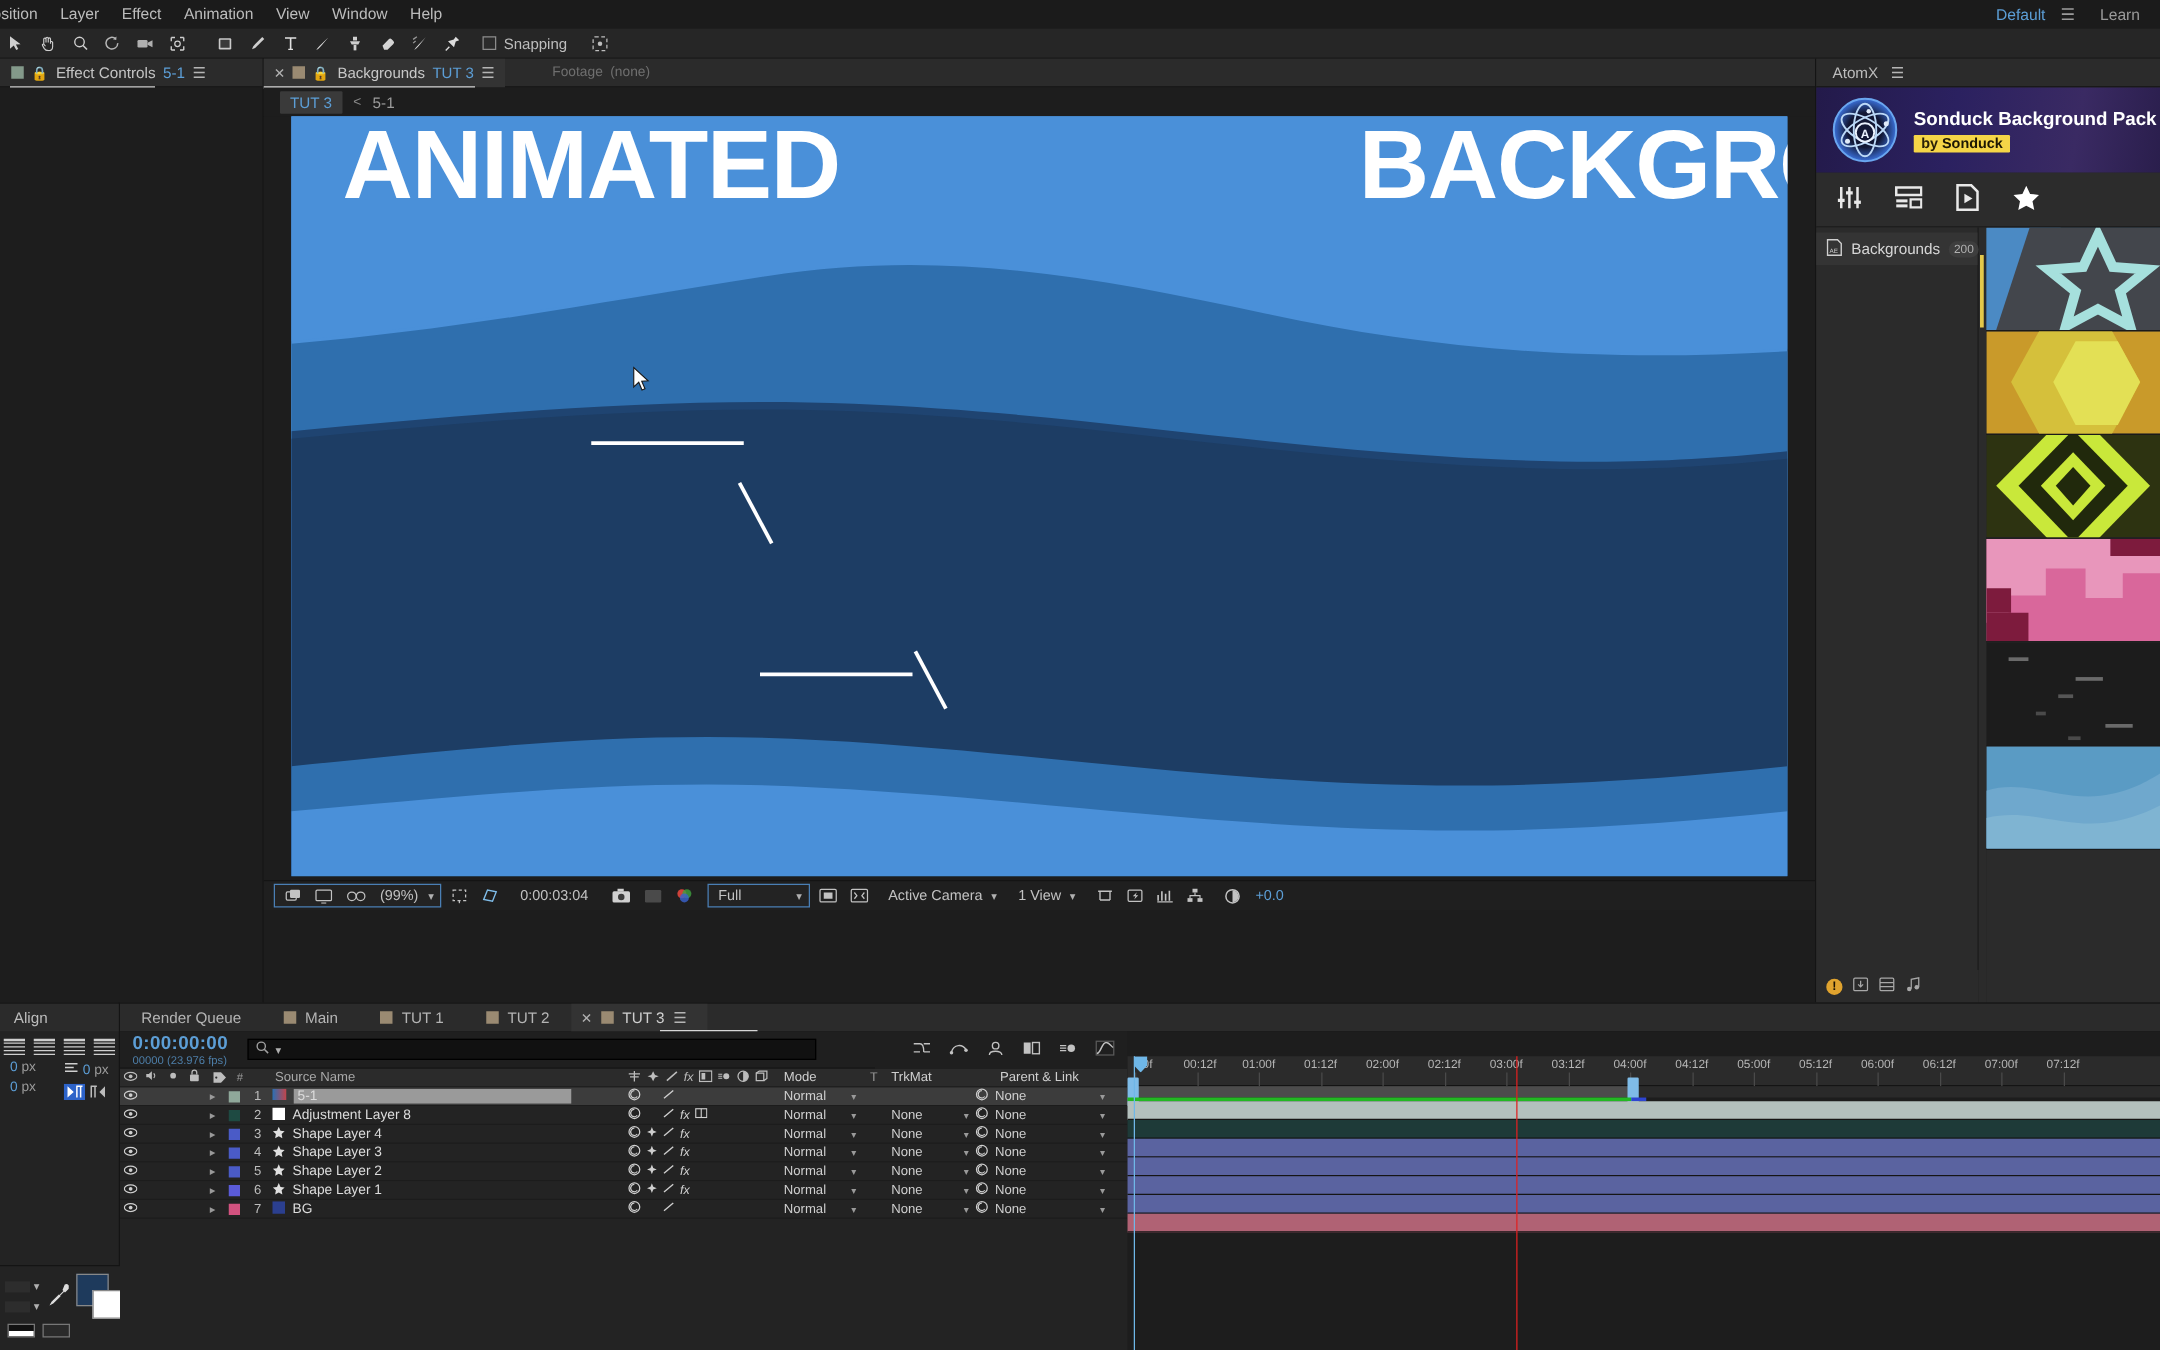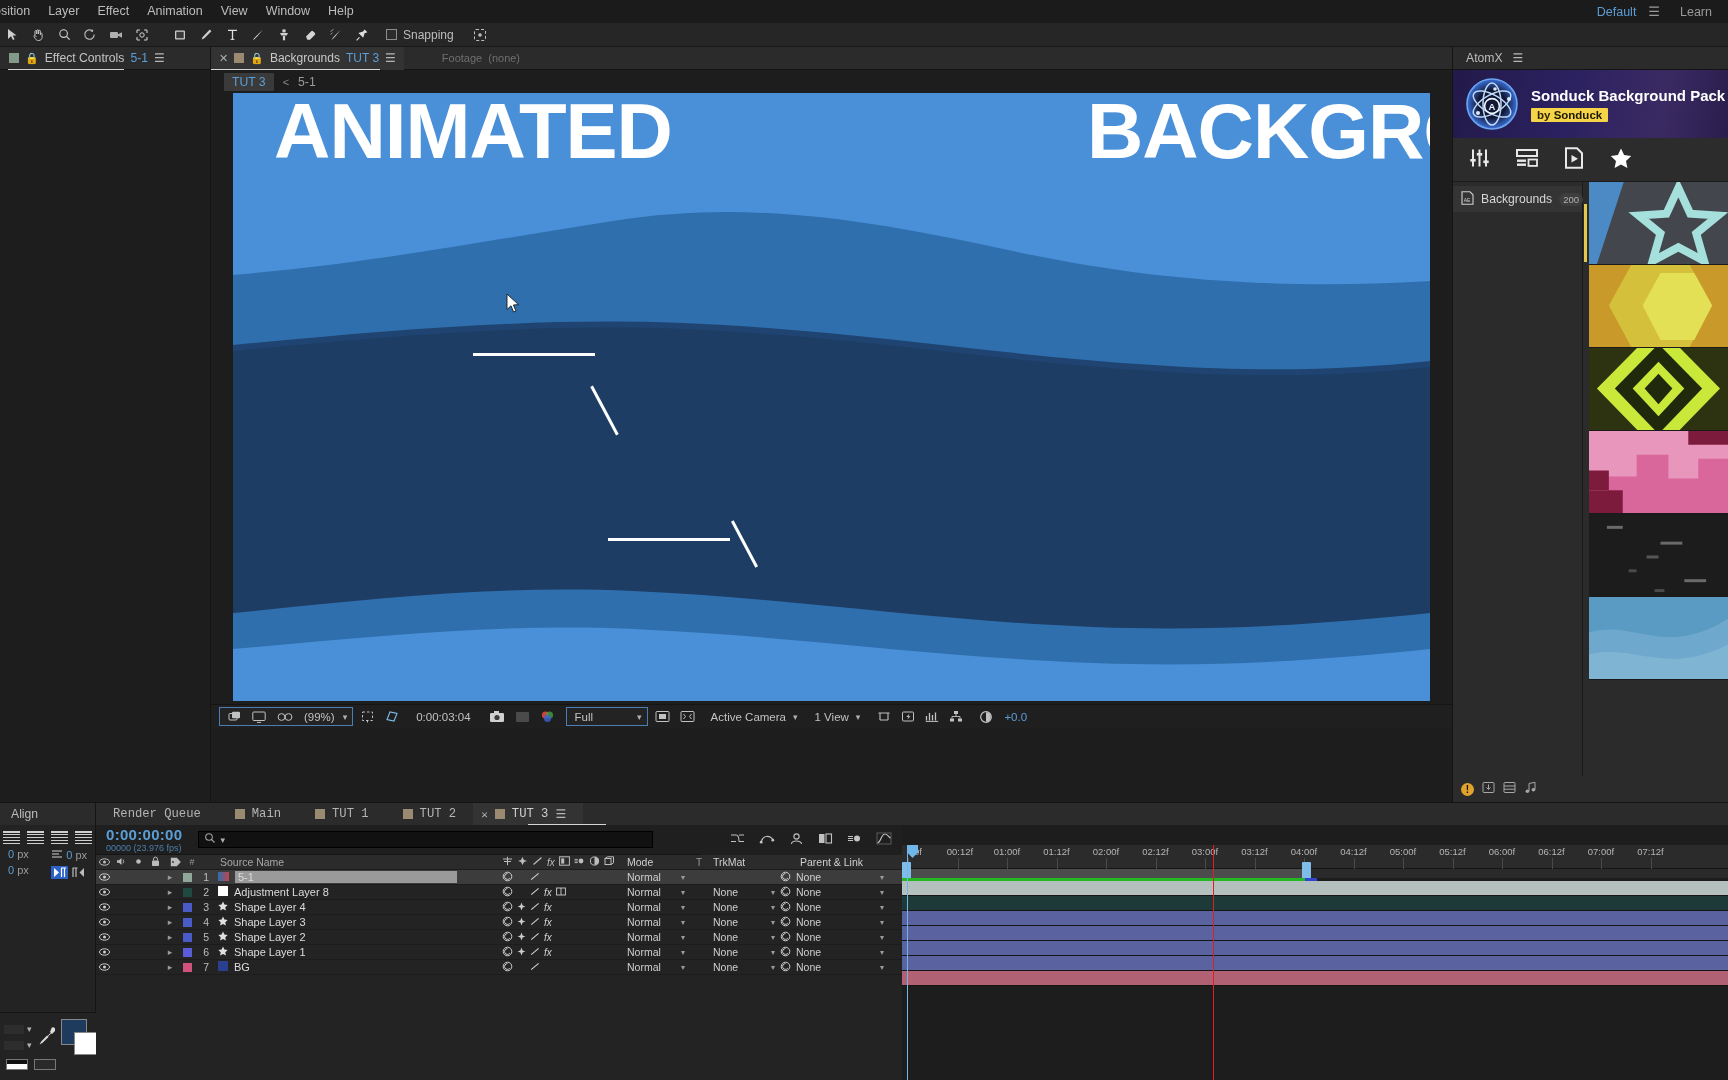--- a/index.html
+++ b/index.html
@@ -159,21 +159,21 @@
   .num-row{ display:flex; align-items:center; gap:3px; font-size:11px; padding:4px 4px 0 4px;}
   .num-blue{ color:#5c9ed6;}
   .num-unit{ color:#9a9a9a;}
   .color-well{ position:absolute; left:0; bottom:0; width:96px; height:68px; background:#232323; border-top:1px solid #141414;}
 
   
   .timeline{
     position:absolute; left:96px; top:802px; width:1632px; height:278px;
     background:#232323; border-top:1px solid #141414;
   }
-  .tl-tabbar{ height:23px; background:#2b2b2b; display:flex; align-items:center; border-bottom:1px solid #141414;font-family:Liberation Mono, monospace;}
+  .tl-tabbar{ height:23px; background:#2b2b2b; display:flex; align-items:center; border-bottom:1px solid #141414;}
   .tl-tab{ display:flex; align-items:center; gap:7px; padding:0 17px; height:23px; font-size:12.2px; color:#b4b4b4; white-space:nowrap;}
   .tl-tab.active{ background:#333; color:#cfcfcf; }
   .tl-sw{ width:10px; height:10px; background:#9a8a72;}
   .tl-tab-underline{ position:absolute; left:528px; top:824px; width:78px; height:1.5px; background:#d5d5d5;}
 
   .tl-search{
     position:absolute; left:96px; top:825px; width:806px; height:30px; background:#1f1f1f;
     display:flex; align-items:center; border-bottom:1px solid #141414;
   }
   .tc-box{ display:flex; flex-direction:column; padding-left:10px; }

